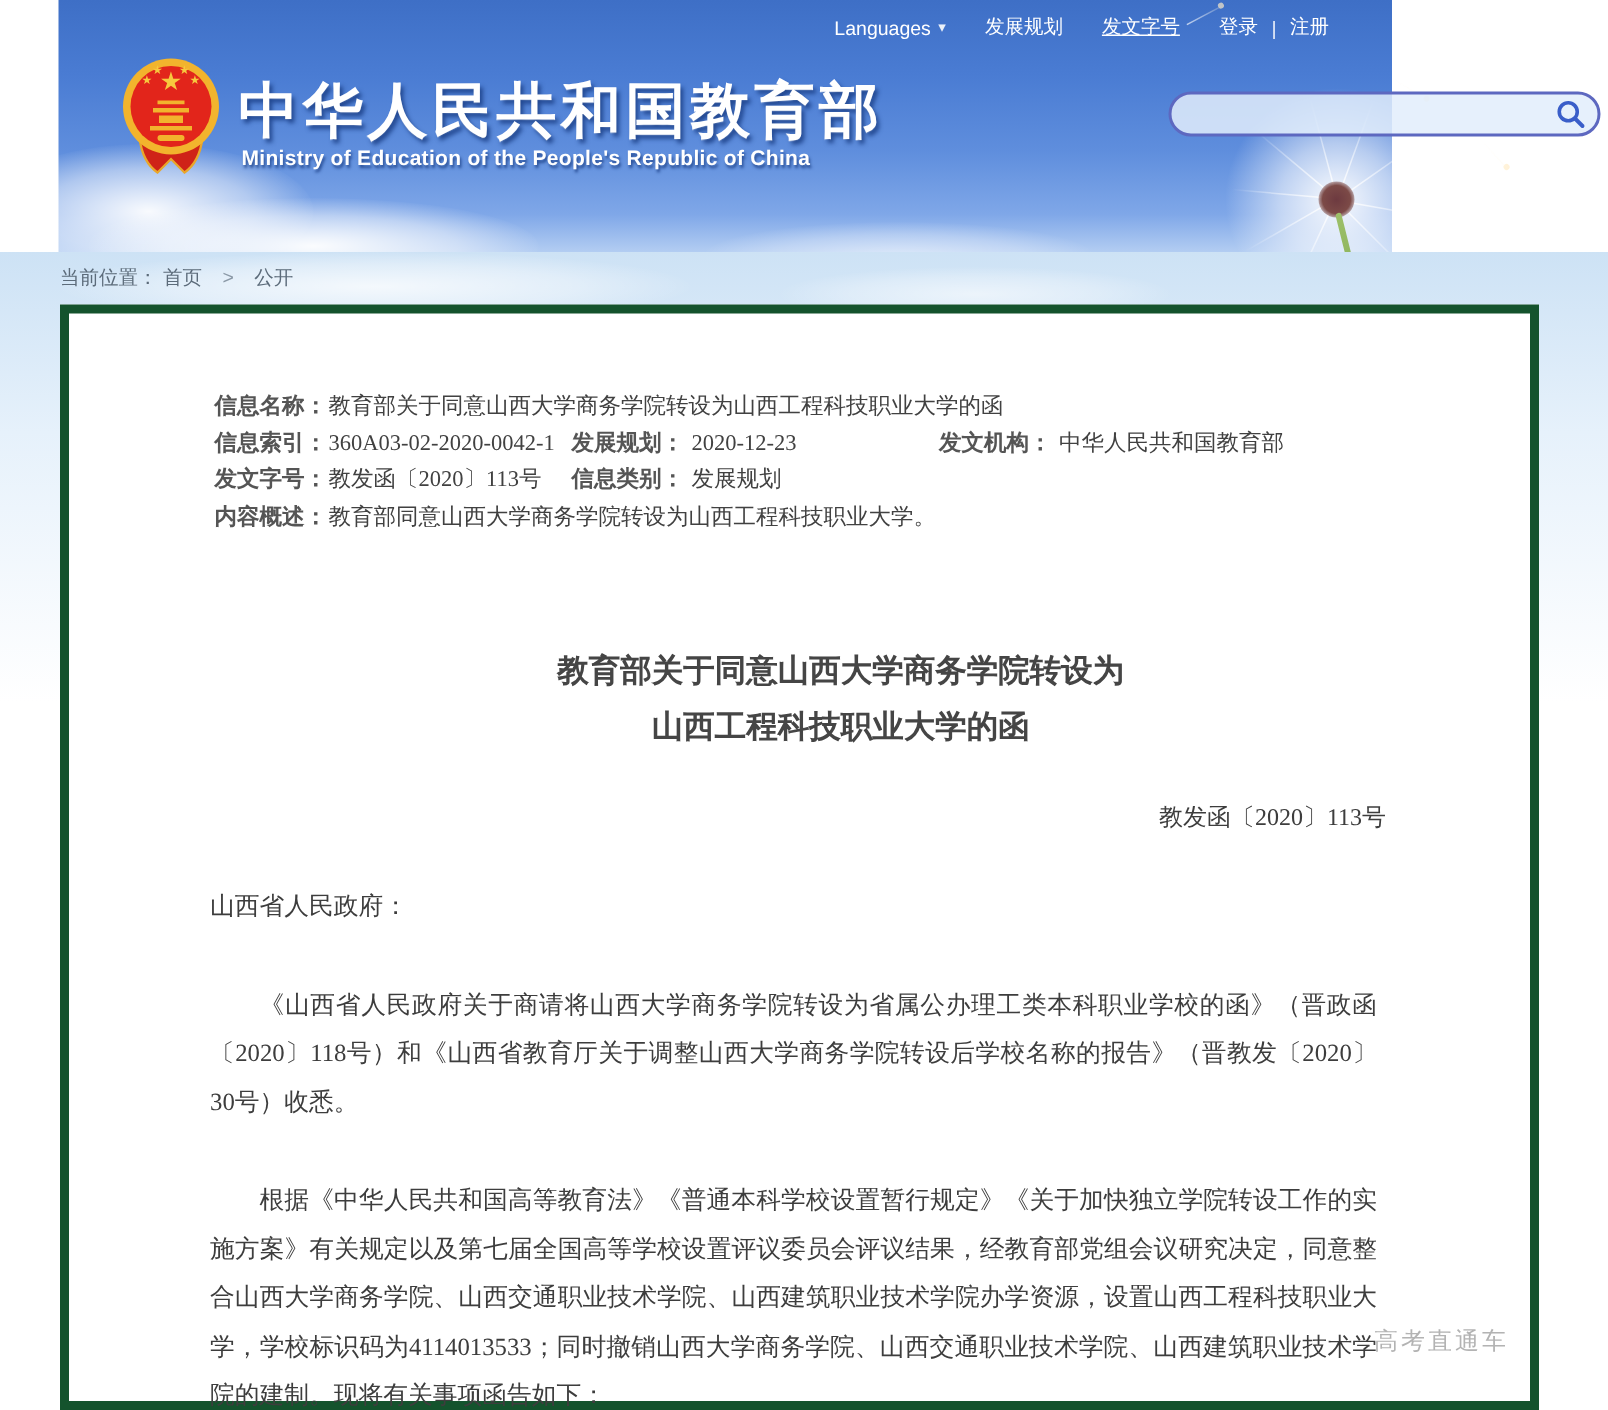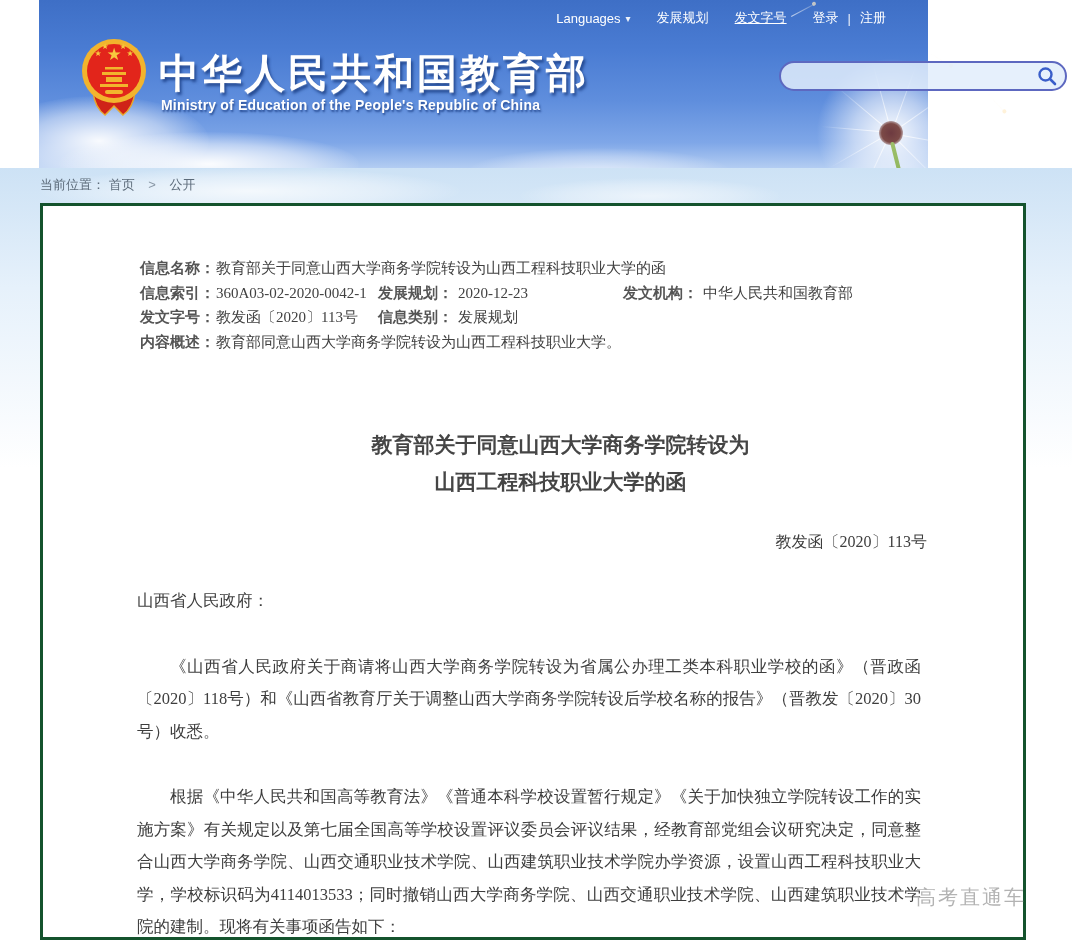--- a/index.html
+++ b/index.html
@@ -54,40 +54,40 @@
   
   .sky{position:absolute;top:168px;left:0;width:1072px;height:300px;
        background:linear-gradient(180deg,#cde2f5 0%,#e6f1fb 40%,#ffffff 100%);}
 
   .breadcrumb{position:absolute;top:176px;left:40px;z-index:4;font-size:13px;color:#5c6b7a;}
   .breadcrumb .bc-link{cursor:pointer;color:#5c6b7a;}
   .breadcrumb .bc-sep{margin:0 10px;color:#8a98a6;}
 
   
   .panel{position:absolute;left:40px;top:203px;width:986px;height:737px;z-index:3;
-         background:#fff;border:3px solid #14532d;box-sizing:border-box;}
+         background:#fff;border:6px solid #14532d;box-sizing:border-box;}
 
   
   .meta{margin:50px 40px 0 97px;font-size:15px;line-height:24.5px;}
   .meta-row{display:flex;white-space:nowrap;}
   .m-label{font-weight:bold;color:#555;flex:none;}
   .m-val{font-family:"Liberation Serif","DejaVu Serif",serif;color:#414141;}
   .w-l1{width:76px;} .w-v1{width:162px;} .w-l2{width:80px;} .w-v2{width:165px;} .w-l3{width:80px;}
 
   
   .doc-title{margin:72px 0 0 55px;text-align:center;font-size:21px;font-weight:bold;
              color:#454545;line-height:37px;}
   .doc-number{margin-top:32px;padding-right:96px;text-align:right;font-size:16px;
               font-family:"Liberation Serif","DejaVu Serif",serif;color:#3d3d3d;}
   .doc-body{margin:32px 90px 0 82px;font-size:16.5px;line-height:32.5px;color:#3d3d3d;
             font-family:"Liberation Serif","DejaVu Serif",serif;text-align:justify;}
   .doc-body p{margin:12px;}
   .doc-body p.para{margin-top:33px;text-indent:2em;}
 
-  .watermark{position:absolute;left:916px;top:884px;z-index:7;font-size:20px;letter-spacing:2px;
+  .watermark{position:absolute;left:916px;top:884px;z-index:7;font-size:16px;letter-spacing:2px;
              color:#b3b3b3;font-family:Liberation Mono, monospace;}
 </style>
 </head>
 <body>
 
 <div class="page">
 
   <div class="header">
 
     <div class="cloud" style="left:-50px;top:96px;width:220px;height:90px;"></div>

